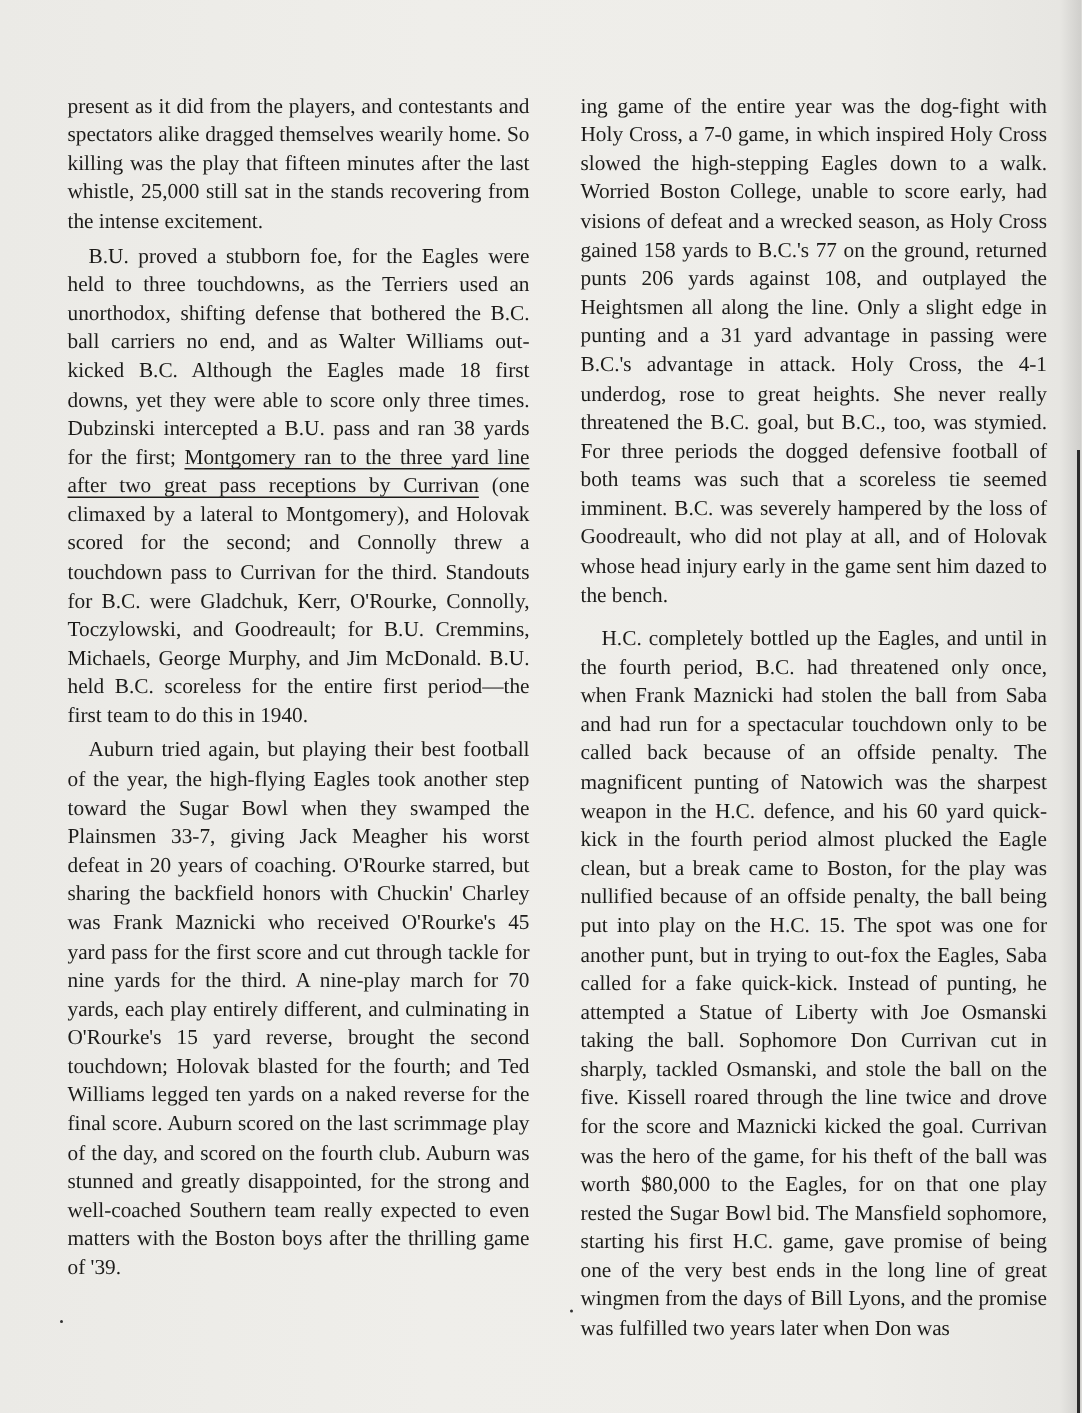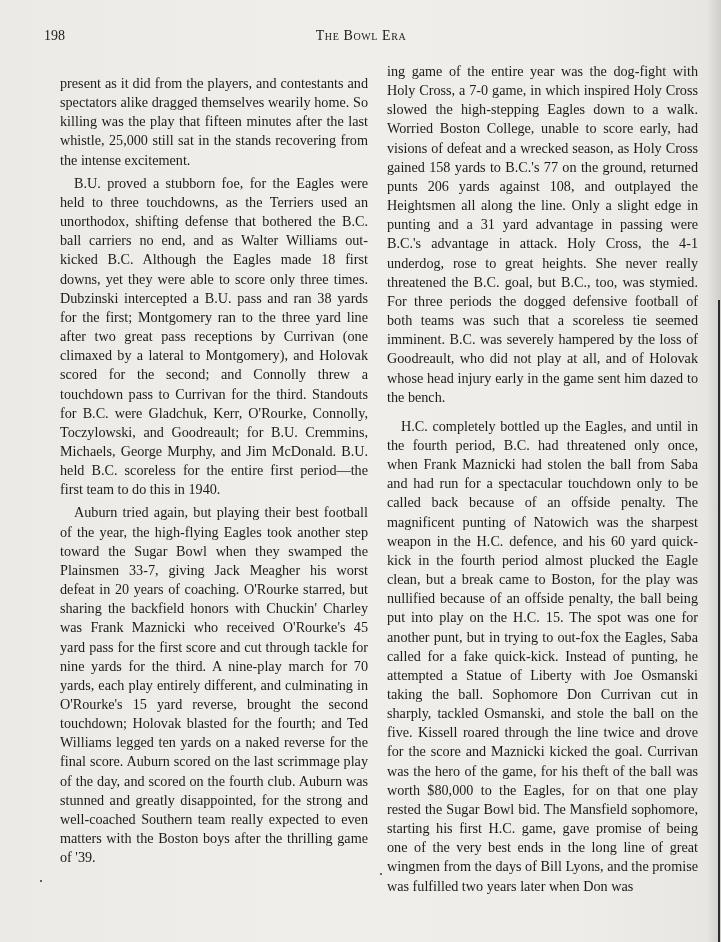--- a/index.html
+++ b/index.html
@@ -26,40 +26,36 @@
   }
   .running-head {
     position: absolute; left: 0; right: 0; top: 0; text-align: center;
     font-size: 14px; letter-spacing: 0.6px; font-variant: small-caps;
   }
   .col {
     position: absolute; top: 62px;
     font-size: 14.2px; line-height: 19.15px;
     text-align: justify; hyphens: manual;
   }
-  .col.left { left: 60px; width: 308px; margin-top: 12px; }
+  .col.left { left: 45px; width: 308px; }
   .col.right { left: 387px; width: 311px; }
   .para { margin: 0 0 4px 0; text-indent: 14px; }
   .para.first-cont { text-indent: 0; }
   .ul {
-    text-decoration-thickness: 1.3px;
+    text-decoration: underline; text-decoration-thickness: 1.3px;
     text-underline-offset: 3px;
   }
   .speck { position: absolute; width: 2px; height: 2px; background: #333; border-radius: 1px; }
 </style>
 </head>
 <body>
 
 <div class="page">
   <div class="edge-right"></div>
 
-  <div class="header">
-    <span class="page-number">198</span>
-    <div class="running-head">The Bowl Era</div>
-  </div>
 
   <div class="col left">
     <p class="para first-cont">present as it did from the players, and contestants and spectators alike dragged themselves wearily home. So killing was the play that fifteen minutes after the last whistle, 25,000 still sat in the stands recovering from the intense excitement.</p>
     <p class="para"><span>B.U. proved a stubborn foe, for the Eagles were held to three touchdowns, as the Terriers used an unorthodox, shifting defense that bothered the B.C. ball carriers no end, and as Walter Williams out-kicked B.C. Although the Eagles made 18 first downs, yet they were able to score only three times. Dubzinski intercepted a B.U. pass and ran 38 yards for the first; </span><span class="ul">Montgomery ran to the three yard line after two great pass receptions by Currivan</span><span> (one climaxed by a lateral to Montgomery), and Holovak scored for the second; and Connolly threw a touchdown pass to Currivan for the third. Standouts for B.C. were Gladchuk, Kerr, O'Rourke, Connolly, Toczylowski, and Goodreault; for B.U. Cremmins, Michaels, George Murphy, and Jim McDonald. B.U. held B.C. scoreless for the entire first period—the first team to do this in 1940.</span></p>
     <p class="para">Auburn tried again, but playing their best football of the year, the high-flying Eagles took another step toward the Sugar Bowl when they swamped the Plainsmen 33-7, giving Jack Meagher his worst defeat in 20 years of coaching. O'Rourke starred, but sharing the backfield honors with Chuckin' Charley was Frank Maznicki who received O'Rourke's 45 yard pass for the first score and cut through tackle for nine yards for the third. A nine-play march for 70 yards, each play entirely different, and culminating in O'Rourke's 15 yard reverse, brought the second touchdown; Holovak blasted for the fourth; and Ted Williams legged ten yards on a naked reverse for the final score. Auburn scored on the last scrimmage play of the day, and scored on the fourth club. Auburn was stunned and greatly disappointed, for the strong and well-coached Southern team really expected to even matters with the Boston boys after the thrilling game of '39.</p>
   </div>
 
   <div class="col right">
     <p class="para first-cont">ing game of the entire year was the dog-fight with Holy Cross, a 7-0 game, in which inspired Holy Cross slowed the high-stepping Eagles down to a walk. Worried Boston College, unable to score early, had visions of defeat and a wrecked season, as Holy Cross gained 158 yards to B.C.'s 77 on the ground, returned punts 206 yards against 108, and outplayed the Heightsmen all along the line. Only a slight edge in punting and a 31 yard advantage in passing were B.C.'s advantage in attack. Holy Cross, the 4-1 underdog, rose to great heights. She never really threatened the B.C. goal, but B.C., too, was stymied. For three periods the dogged defensive football of both teams was such that a scoreless tie seemed imminent. B.C. was severely hampered by the loss of Goodreault, who did not play at all, and of Holovak whose head injury early in the game sent him dazed to the bench.</p>
     <p class="para" style="margin-top:10px">H.C. completely bottled up the Eagles, and until in the fourth period, B.C. had threatened only once, when Frank Maznicki had stolen the ball from Saba and had run for a spectacular touchdown only to be called back because of an offside penalty. The magnificent punting of Natowich was the sharpest weapon in the H.C. defence, and his 60 yard quick-kick in the fourth period almost plucked the Eagle clean, but a break came to Boston, for the play was nullified because of an offside penalty, the ball being put into play on the H.C. 15. The spot was one for another punt, but in trying to out-fox the Eagles, Saba called for a fake quick-kick. Instead of punting, he attempted a Statue of Liberty with Joe Osmanski taking the ball. Sophomore Don Currivan cut in sharply, tackled Osmanski, and stole the ball on the five. Kissell roared through the line twice and drove for the score and Maznicki kicked the goal. Currivan was the hero of the game, for his theft of the ball was worth $80,000 to the Eagles, for on that one play rested the Sugar Bowl bid. The Mansfield sophomore, starting his first H.C. game, gave promise of being one of the very best ends in the long line of great wingmen from the days of Bill Lyons, and the promise was fulfilled two years later when Don was</p>

